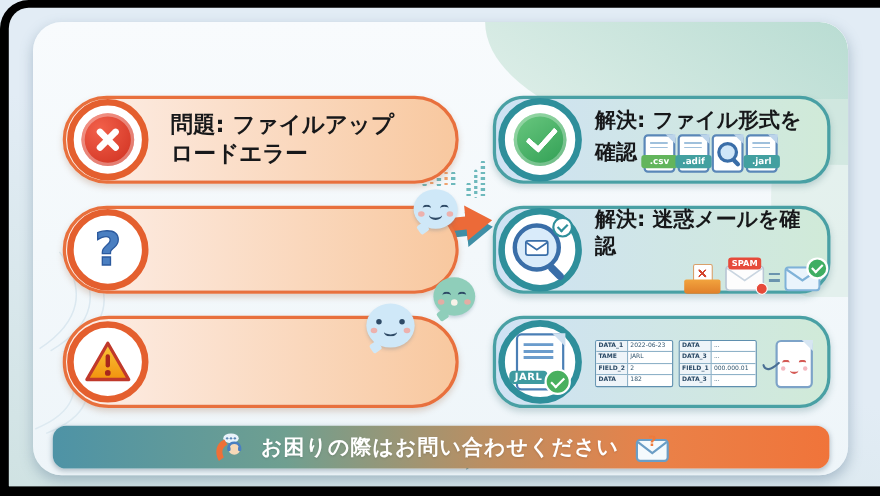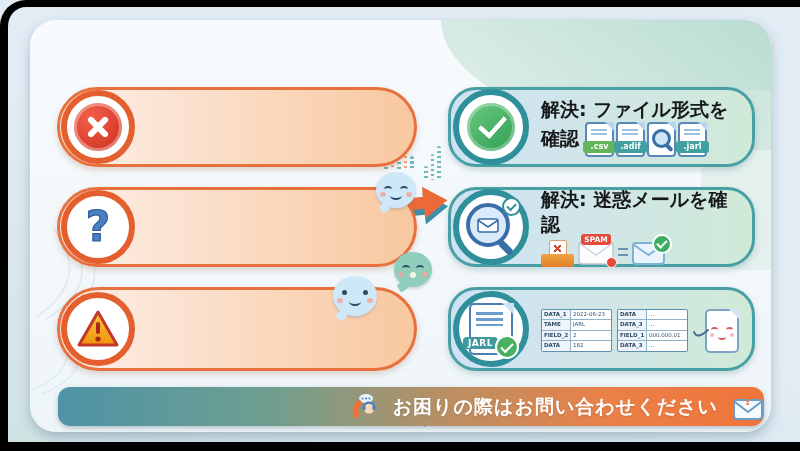--- a/index.html
+++ b/index.html
@@ -88,21 +88,21 @@
     background:repeating-linear-gradient(#9fc0dc 0 1.8px,transparent 1.8px 4.2px);}
   .flabel{position:absolute;left:-4px;right:-4px;bottom:2px;height:12px;border-radius:3px;
     color:#fff;font-size:8px;font-weight:700;text-align:center;line-height:12px;}
   .flabel.green{background:#63b55c;}
   .flabel.teal{background:#43a0a0;}
   .fmag{position:absolute;left:3px;top:5px;width:13px;height:13px;border-radius:50%;
     background:#cfe6f8;border:3px solid #3a6ea8;}
   .fmag::after{content:"";position:absolute;left:12px;top:11px;width:4px;height:9px;
     border-radius:2px;background:#3a6ea8;transform:rotate(-45deg);}
   
-  .mrow{display:flex;align-items:center;gap:4px;margin-top:3px;}
+  .mrow{display:flex;align-items:center;gap:4px;margin-top:3px;justify-content:flex-end;}
   .mfold{position:relative;width:33px;height:27px;}
   .mfold .doc{position:absolute;left:8px;top:0;width:16px;height:17px;background:#fff;
     border:1.5px solid #d9a06a;border-radius:2px;}
   .mfold .doc::after{content:"";position:absolute;left:4px;top:4px;width:7px;height:7px;
     background:linear-gradient(45deg,transparent 42%,#d4452f 42%,#d4452f 58%,transparent 58%),
     linear-gradient(-45deg,transparent 42%,#d4452f 42%,#d4452f 58%,transparent 58%);}
   .mfold .tray{position:absolute;left:0;bottom:0;width:33px;height:13px;border-radius:2px 2px 3px 3px;
     background:linear-gradient(#f2a43e,#e07f2a);}
   .spamenv{position:relative;width:36px;height:24px;}
   .spamenv svg{display:block;}
@@ -157,21 +157,21 @@
   .tealb{background:#8fceba;}
   
   .eq{position:absolute;display:flex;align-items:flex-end;gap:3px;z-index:4;opacity:.85;}
   .eq i{display:block;width:3.5px;border-radius:2px;
     background:repeating-linear-gradient(#56aeb2 0 2.5px,transparent 2.5px 5px);}
   .eq i.o{background:repeating-linear-gradient(#ef9558 0 2.5px,transparent 2.5px 5px);}
   
   .footer{position:absolute;left:48px;top:387px;width:706px;height:39px;border-radius:12px;z-index:8;
     background:linear-gradient(90deg,#4e93a6 0%,#6f9f90 30%,#b98f63 55%,#ea8148 78%,#f0743a 100%);
     box-shadow:0 2px 5px rgba(60,90,110,.35);
-    display:flex;align-items:center;justify-content:flex-end;gap:14px;margin-left:10px;}
+    display:flex;align-items:center;justify-content:center;gap:14px;}
   .footer .ftext{color:#fff;font-size:19px;font-weight:700;letter-spacing:1px;
     text-shadow:0 1px 2px rgba(0,0,0,.15);}
   .envsvg{display:block;}
 </style>
 </head>
 <body>
 
 <div class="stage">
   <div class="card">
     <div class="deco-mint"></div>
@@ -206,20 +206,22 @@
   </div>
 
   <div class="row" style="top:87px;height:80px">
     <div class="pill">
       <div class="p-icon">
         <div class="xcirc">
             <i></i>
             <i></i>
           </div>
       </div>
+      <div class="p-text">問題: ファイルアップ
+ロードエラー</div>
     </div>
     <svg class="arrow" style="left:392px;top:94px" width="58" height="52" viewBox="0 0 58 52">
       <g transform="rotate(-6 29 26)">
         <polygon points="2,22 32,22 32,12 56,28 32,44 32,34 2,34" fill="#3f8fa6"></polygon>
         <polygon points="2,16 32,16 32,6 56,22 32,38 32,28 2,28" fill="#ec6a38"></polygon>
       </g>
     </svg>
     <div class="sbox">
       <div class="s-icon">
         <div class="ccirc">

